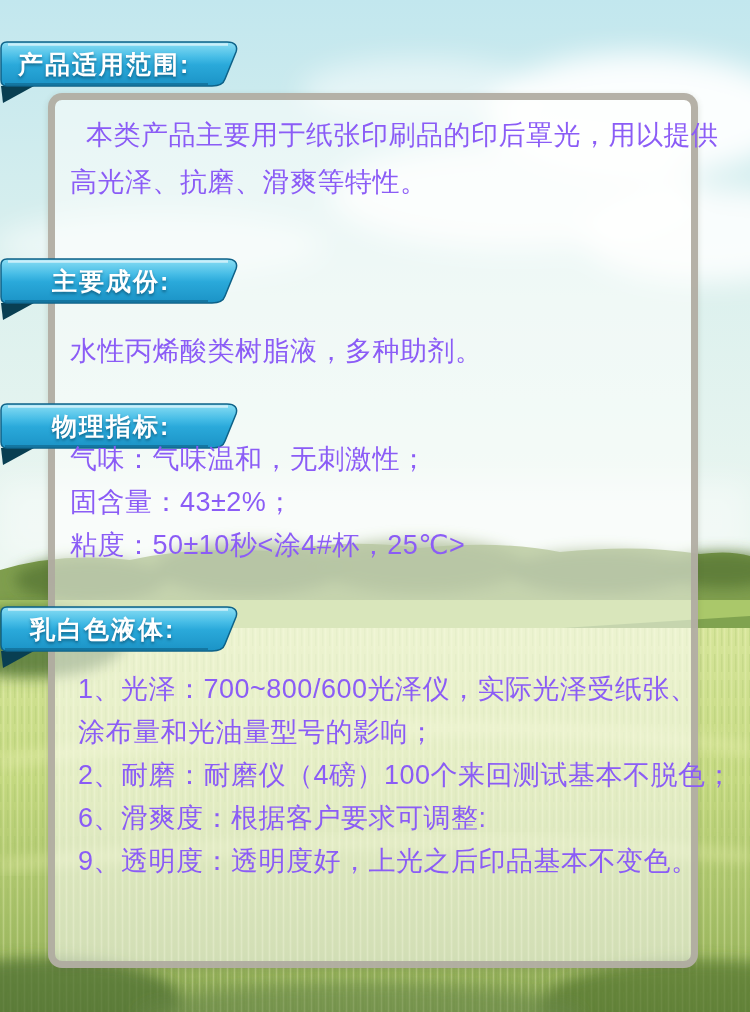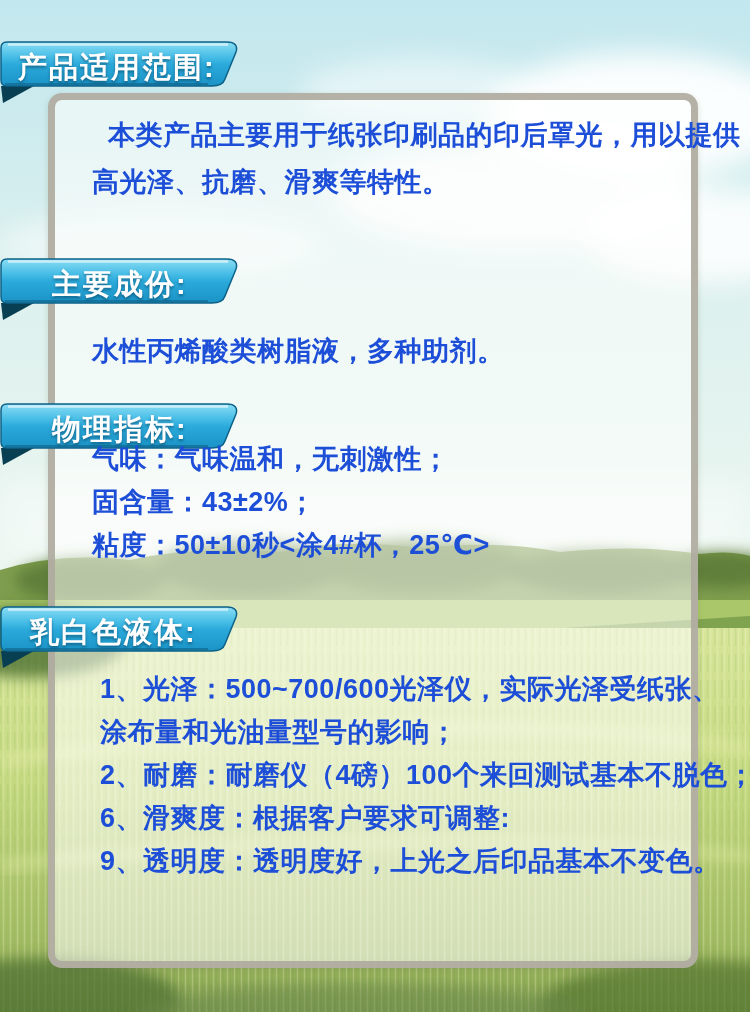--- a/index.html
+++ b/index.html
@@ -17,35 +17,34 @@
     border-radius:14px;
     background:rgba(255,255,254,0.55);
     box-shadow:0 2px 6px rgba(80,90,60,0.18);
   }
 
   
   .ribbon{position:absolute;left:0;width:238px;height:66px;}
   .ribbon svg{position:absolute;inset:0;width:100%;height:100%;}
   .ribbon-label{
     position:absolute;top:7px;left:18px;
-    font-size:29px;font-weight:700;color:#ffffff;
+    font-size:25px;font-weight:700;color:#ffffff;
     letter-spacing:2px;white-space:nowrap;
     text-shadow:0 2px 3px rgba(4,52,78,0.55);
   }
   .ribbon.r1{top:41px;}
   .ribbon.r2{top:258px;}  .ribbon.r2 .ribbon-label{left:52px;}
   .ribbon.r3{top:403px;}  .ribbon.r3 .ribbon-label{left:52px;}
   .ribbon.r4{top:606px;}  .ribbon.r4 .ribbon-label{left:30px;}
 
   
   .textblock{
     position:absolute;left:70px;width:615px;
-    font-size:27px;font-weight:700;color:#1d4ed8;
+    font-size:27px;font-weight:400;color:#8b5cf6;
     letter-spacing:0.5px;
-    margin-left:22px;
   }
   .textblock .line{height:43px;line-height:43px;white-space:nowrap;}
   .tb1{top:112px;} .tb1 .line{height:47px;line-height:47px;}
   .tb1 .indent{padding-left:16px;}
   .tb2{top:330px;}
   .tb3{top:438px;}
   .tb4{top:668px;left:78px;}
 </style>
 </head>
 <body>
@@ -169,20 +168,20 @@
   <div class="ribbon r4">
     <svg viewBox="0 0 238 66" preserveAspectRatio="none">
       <path d="M1,45 L34,45 L3,62 Z" fill="#093f52"></path>
       <path d="M7,1 H227 C235,1 238,5 236,11 L225,38 C223,44 218,45 212,45 H7 C3,45 1,43 1,39 V7 C1,3 3,1 7,1 Z" fill="url(#rg1)" stroke="#0e6288" stroke-width="1.5"></path>
       <path d="M8,3.5 H228" stroke="#d9f3fb" stroke-width="2.5" opacity="0.85"></path>
       <path d="M5,43 H208" stroke="#0b5273" stroke-width="2" opacity="0.45"></path>
     </svg>
     <span class="ribbon-label">乳白色液体:</span>
   </div>
   <div class="textblock tb4">
-    <div class="line">1、光泽：500~700/600光泽仪，实际光泽受纸张、</div>
+    <div class="line">1、光泽：700~800/600光泽仪，实际光泽受纸张、</div>
     <div class="line">涂布量和光油量型号的影响；</div>
     <div class="line">2、耐磨：耐磨仪（4磅）100个来回测试基本不脱色；</div>
     <div class="line">6、滑爽度：根据客户要求可调整:</div>
     <div class="line">9、透明度：透明度好，上光之后印品基本不变色。</div>
   </div>
 
 </div>
 
 </body></html>

